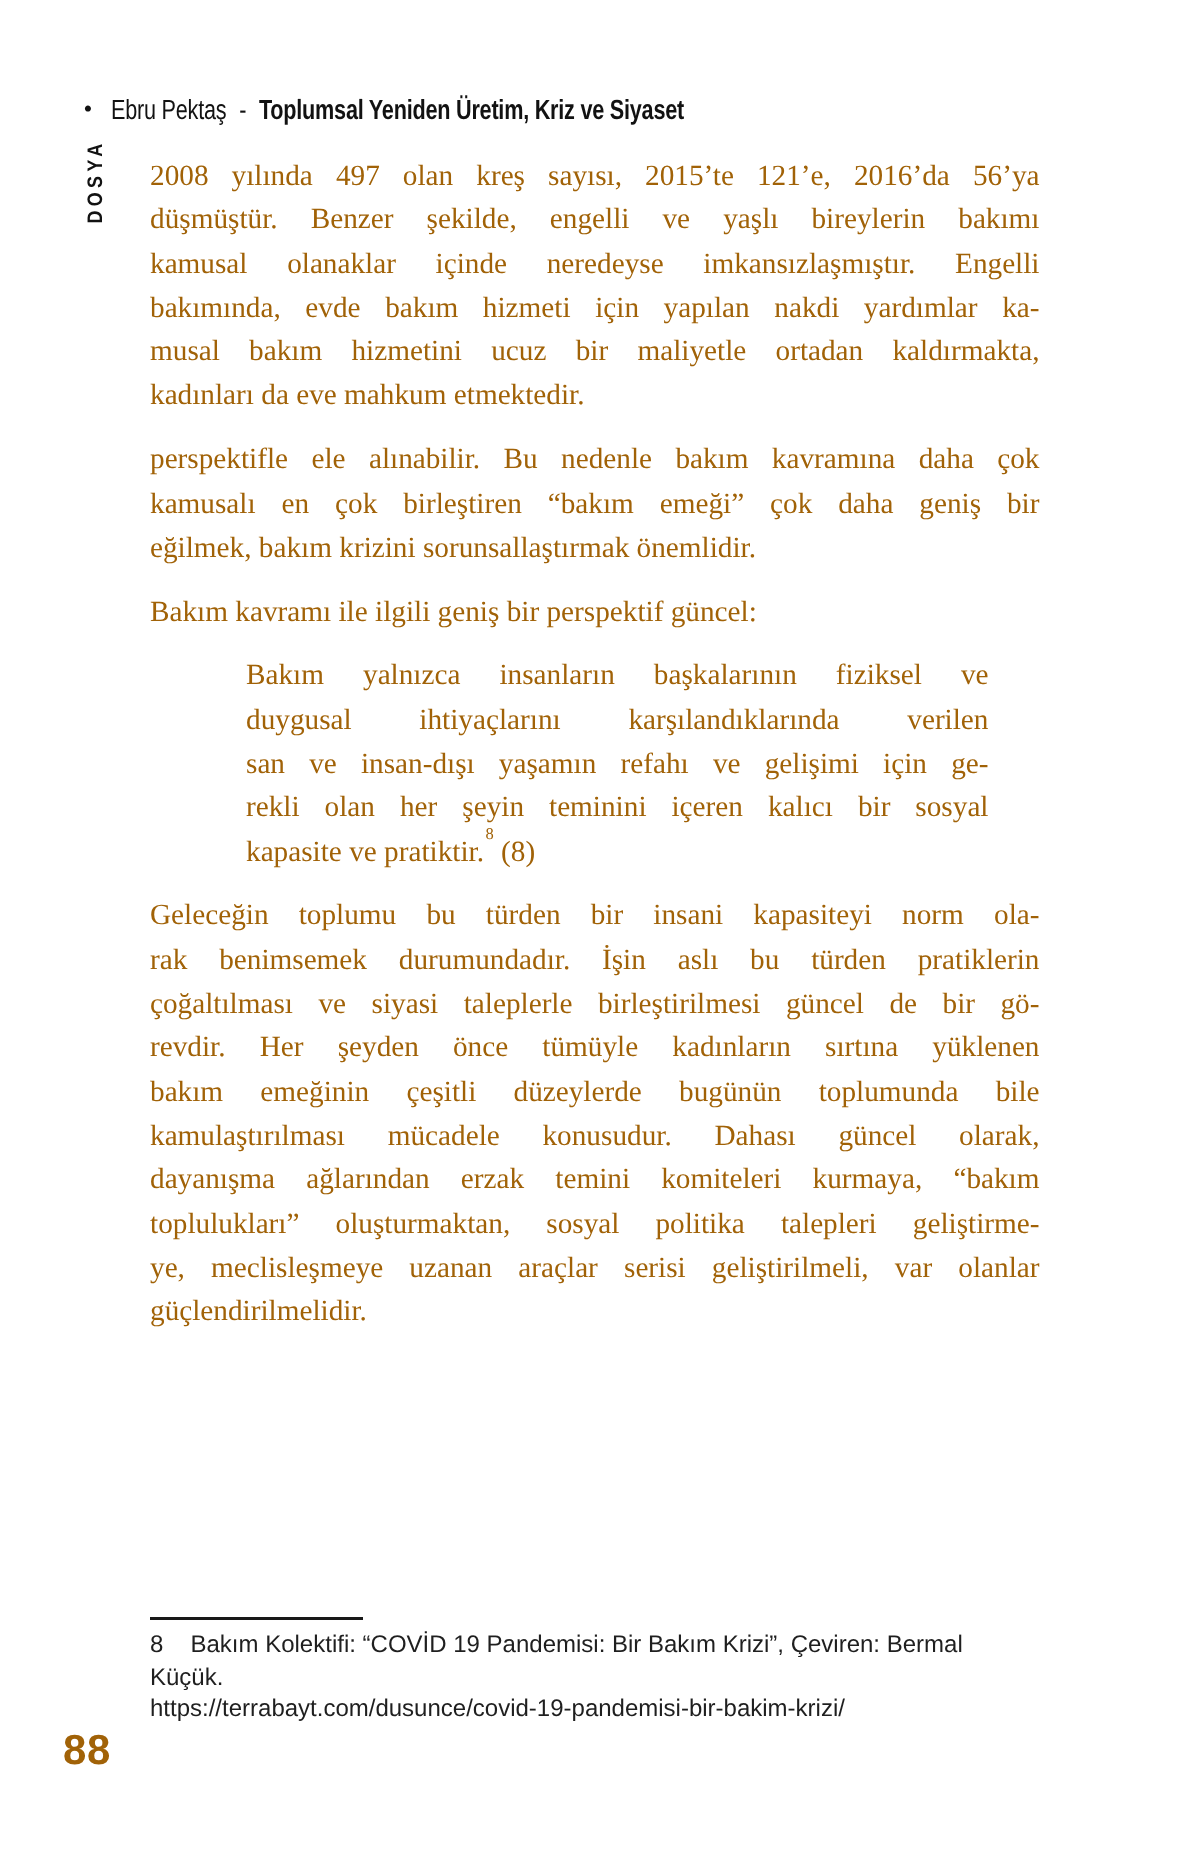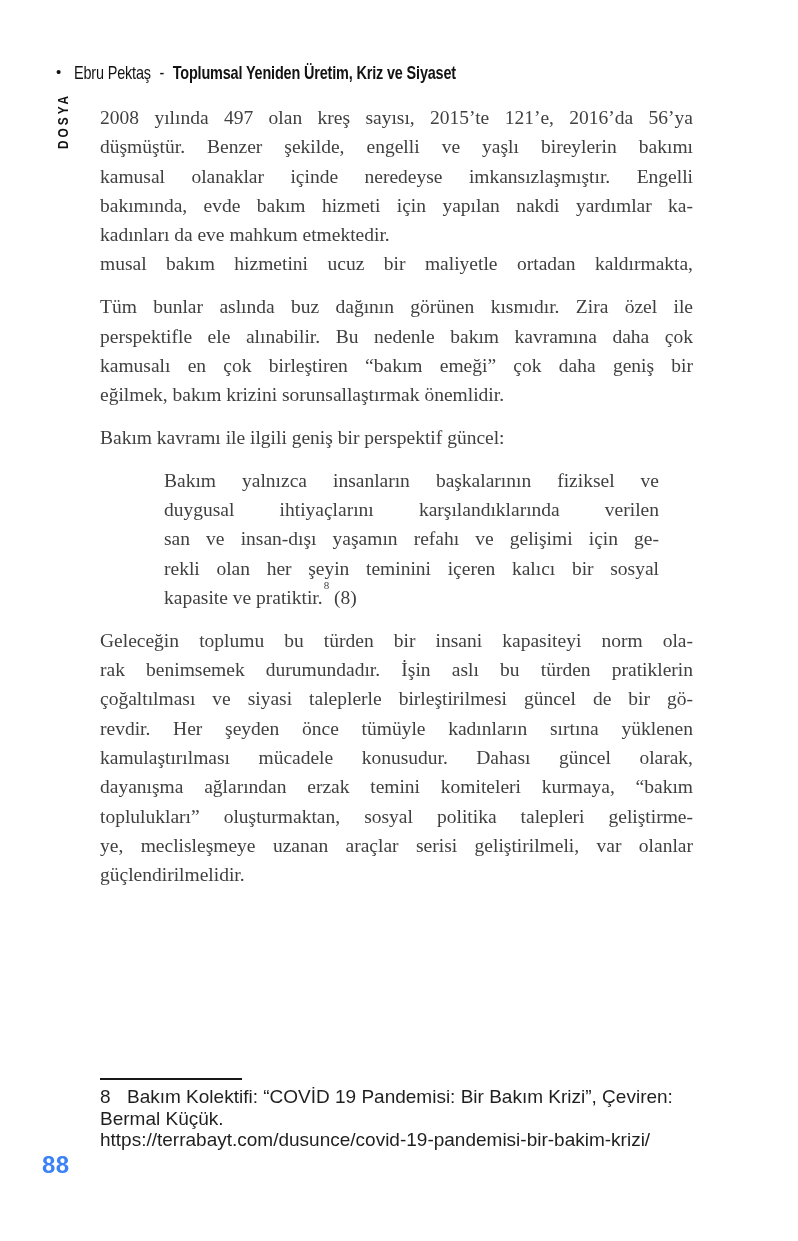--- a/index.html
+++ b/index.html
@@ -55,21 +55,21 @@
   .text-column {
     position: absolute;
     left: 100px;
     top: 103px;
     width: 593px;
   }
   .para {
     margin: 0 0 13.5px 0;
     font-size: 19.5px;
     line-height: 29.3px;
-    color: #404040;
+    color: #a16207;
   }
   .para .line {
     text-align: justify;
     text-align-last: justify;
     white-space: nowrap;
   }
   .para .line.last {
     text-align: left;
     text-align-last: left;
     white-space: normal;
@@ -83,42 +83,42 @@
     margin-left: 1px;
   }
 
   
   .footnote {
     position: absolute;
     left: 100px;
     top: 1078px;
     width: 593px;
     font-family: "Liberation Sans", sans-serif;
-    font-size: 19px;
+    font-size: 16px;
     line-height: 21.5px;
     color: #1f1f1f;
   }
   .fn-rule {
     width: 142px;
     height: 0;
     border-top: 2px solid #181818;
     margin-bottom: 6px;
   }
   .fn-marker { display: inline-block; width: 27px; }
 
   
   .page-number {
     position: absolute;
     left: 42px;
     top: 1151px;
     font-family: "Liberation Sans", sans-serif;
     font-weight: 700;
-    font-size: 24px;
+    font-size: 28px;
     letter-spacing: 0.5px;
-    color: #3b82f6;
+    color: #a16207;
   }
 </style>
 </head>
 <body>
 
 <div class="page">
 
   <header class="running-head">
     <span class="bullet">•</span>
     <span class="head-inner">
@@ -129,44 +129,44 @@
   </header>
 
   <div class="dosya">DOSYA</div>
 
   <div class="text-column">
       <div class="para body">
         <div class="line">2008 yılında 497 olan kreş sayısı, 2015’te 121’e, 2016’da 56’ya</div>
         <div class="line">düşmüştür. Benzer şekilde, engelli ve yaşlı bireylerin bakımı</div>
         <div class="line">kamusal olanaklar içinde neredeyse imkansızlaşmıştır. Engelli</div>
         <div class="line">bakımında, evde bakım hizmeti için yapılan nakdi yardımlar ka-</div>
+        <div class="line">musal bakım hizmetini ucuz bir maliyetle ortadan kaldırmakta,</div>
         <div class="line last">kadınları da eve mahkum etmektedir.</div>
-        <div class="line">musal bakım hizmetini ucuz bir maliyetle ortadan kaldırmakta,</div>
       </div>
       <div class="para body">
-        <div class="line">Tüm bunlar aslında buz dağının görünen kısmıdır. Zira özel ile</div>
         <div class="line">perspektifle ele alınabilir. Bu nedenle bakım kavramına daha çok</div>
         <div class="line">kamusalı en çok birleştiren “bakım emeği” çok daha geniş bir</div>
         <div class="line last">eğilmek, bakım krizini sorunsallaştırmak önemlidir.</div>
       </div>
       <div class="para body">
         <div class="line last">Bakım kavramı ile ilgili geniş bir perspektif güncel:</div>
       </div>
       <div class="para quote">
         <div class="line">Bakım yalnızca insanların başkalarının fiziksel ve</div>
         <div class="line">duygusal ihtiyaçlarını karşılandıklarında verilen</div>
         <div class="line">san ve insan-dışı yaşamın refahı ve gelişimi için ge-</div>
         <div class="line">rekli olan her şeyin teminini içeren kalıcı bir sosyal</div>
         <div class="line last">kapasite ve pratiktir.<sup class="fn-ref">8</sup> (8)</div>
       </div>
       <div class="para body">
         <div class="line">Geleceğin toplumu bu türden bir insani kapasiteyi norm ola-</div>
         <div class="line">rak benimsemek durumundadır. İşin aslı bu türden pratiklerin</div>
         <div class="line">çoğaltılması ve siyasi taleplerle birleştirilmesi güncel de bir gö-</div>
         <div class="line">revdir. Her şeyden önce tümüyle kadınların sırtına yüklenen</div>
+        <div class="line">bakım emeğinin çeşitli düzeylerde bugünün toplumunda bile</div>
         <div class="line">kamulaştırılması mücadele konusudur. Dahası güncel olarak,</div>
         <div class="line">dayanışma ağlarından erzak temini komiteleri kurmaya, “bakım</div>
         <div class="line">toplulukları” oluşturmaktan, sosyal politika talepleri geliştirme-</div>
         <div class="line">ye, meclisleşmeye uzanan araçlar serisi geliştirilmeli, var olanlar</div>
         <div class="line last">güçlendirilmelidir.</div>
       </div>
     </div>
 
   <div class="footnote">
     <div class="fn-rule"></div>

